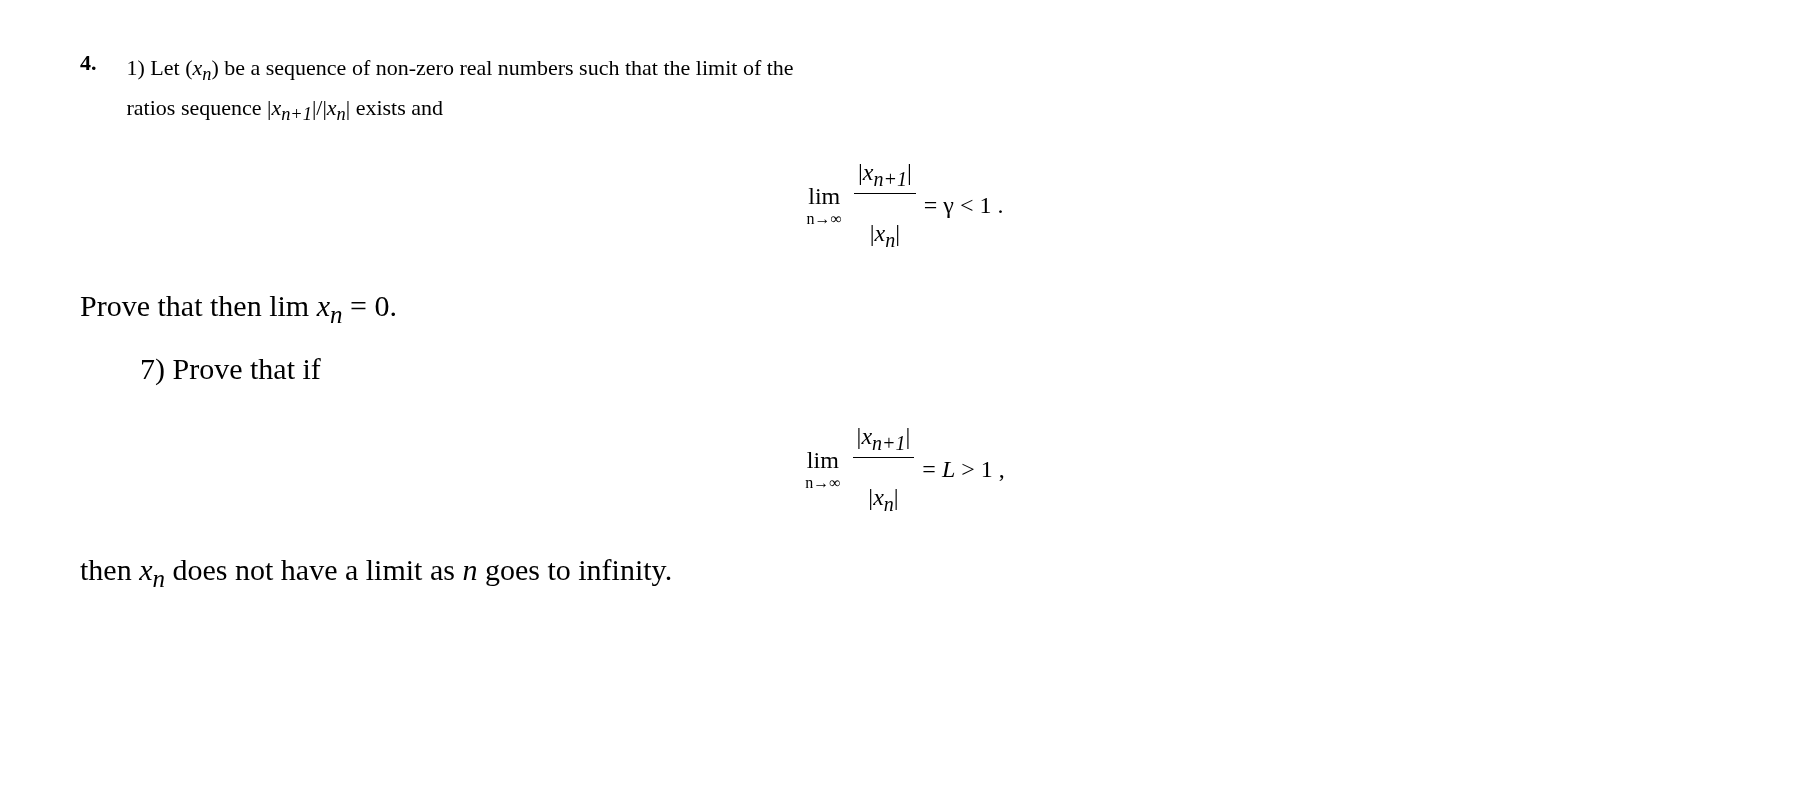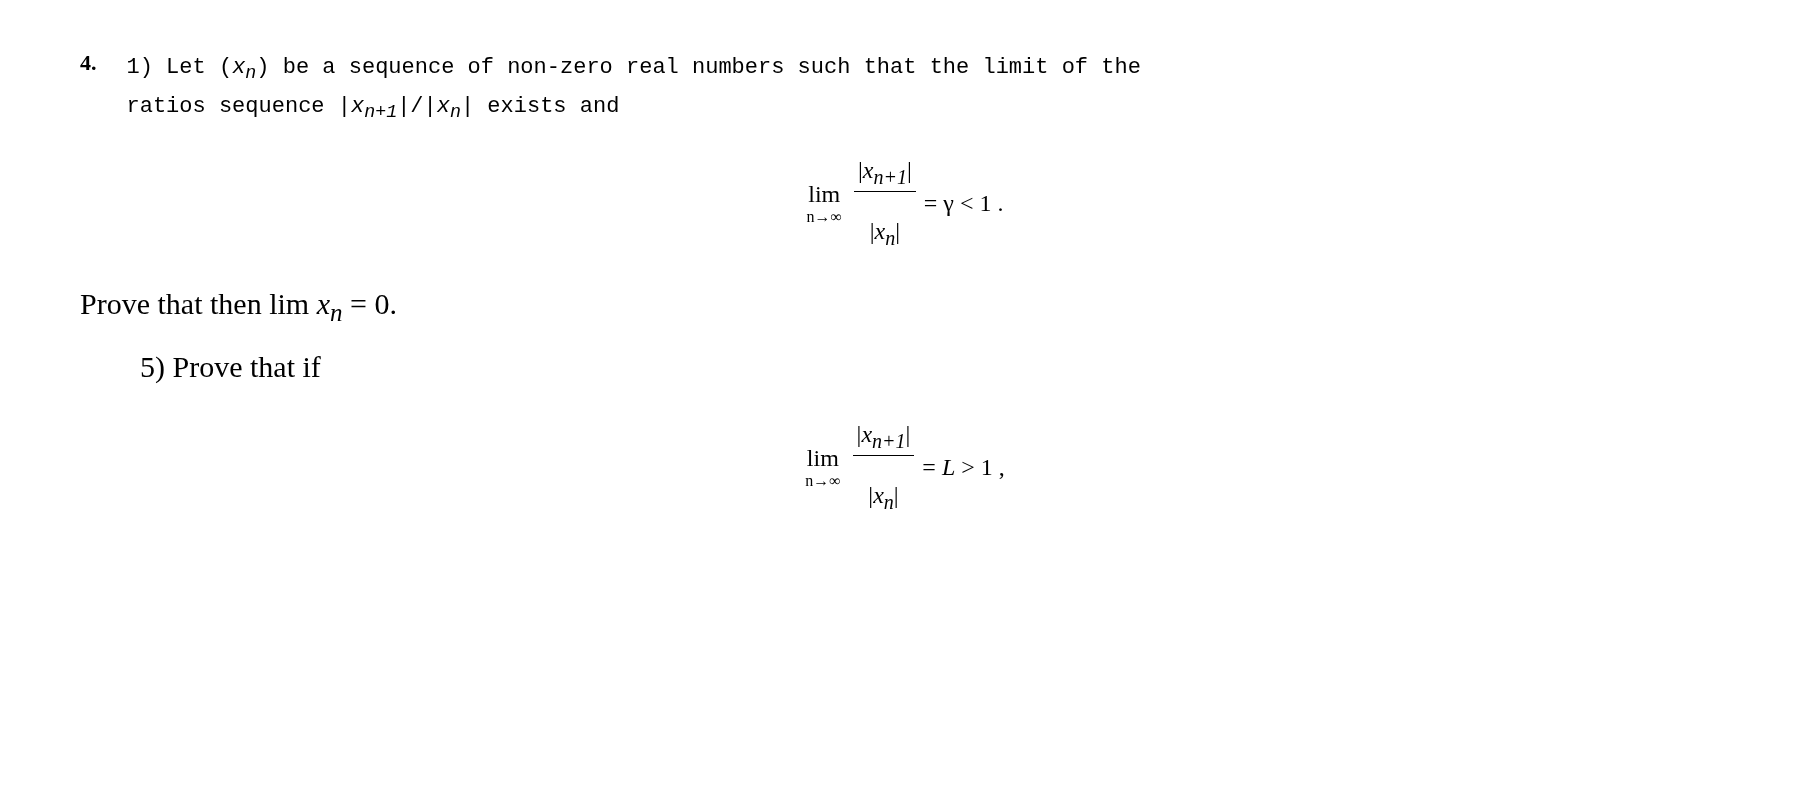--- a/index.html
+++ b/index.html
@@ -31,21 +31,20 @@
     .problem-number {
       font-weight: bold;
       font-size: 22px;
       margin-right: 30px;
       white-space: nowrap;
     }
 
     .problem-text {
       font-size: 22px;
       line-height: 1.6;
-      font-family: Liberation Mono, monospace;
     }
 
     .math-display {
       display: flex;
       justify-content: center;
       align-items: center;
       margin: 30px 0;
       font-size: 24px;
     }
 
@@ -134,34 +133,39 @@
   </div>
 
   <div class="section">
     <p class="part-text">
       Prove that then lim&nbsp;<span class="math-inline">x<sub>n</sub></span> = 0.
     </p>
   </div>
 
   <div class="section">
     <p class="part-text part-indent">
-      5) Prove that if
+      7) Prove that if
     </p>
   </div>
 
   <div class="math-display">
     <div class="lim-block">
       <span class="lim-word">lim</span>
       <span class="lim-sub">n→∞</span>
     </div>
     <div class="fraction">
       <div class="fraction-num">
         |<span class="math-inline">x<sub>n+1</sub></span>|
       </div>
       <div class="fraction-den">
         |<span class="math-inline">x<sub>n</sub></span>|
       </div>
     </div>
     <span>= <span class="math-inline">L</span> &gt; 1 ,</span>
   </div>
 
+  <div class="section">
+    <p class="part-text">
+      then <span class="math-inline">x<sub>n</sub></span> does not have a limit as <span class="math-inline">n</span> goes to infinity.
+    </p>
+  </div>
 
 </div>
 
 </body></html>

